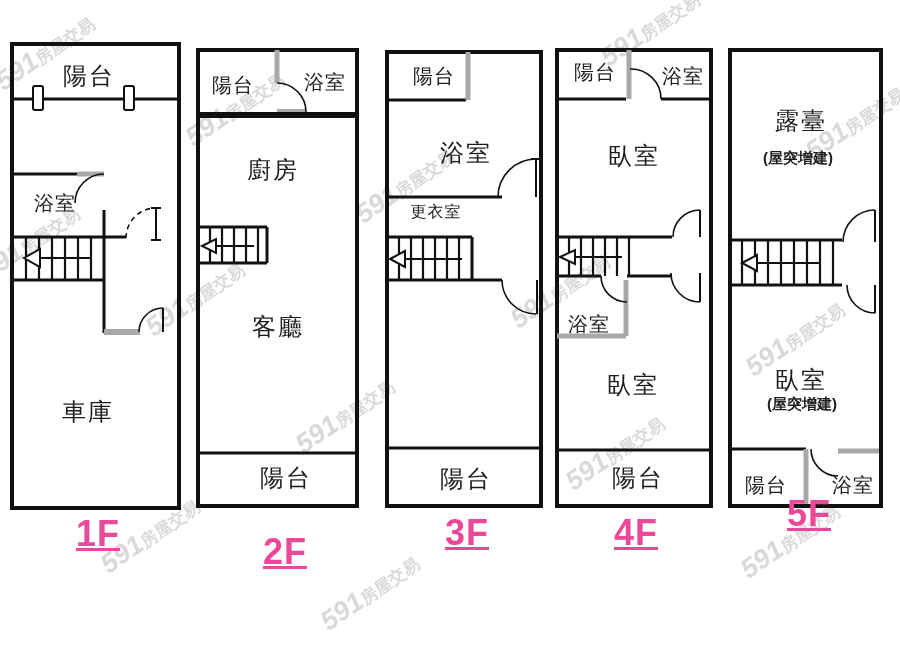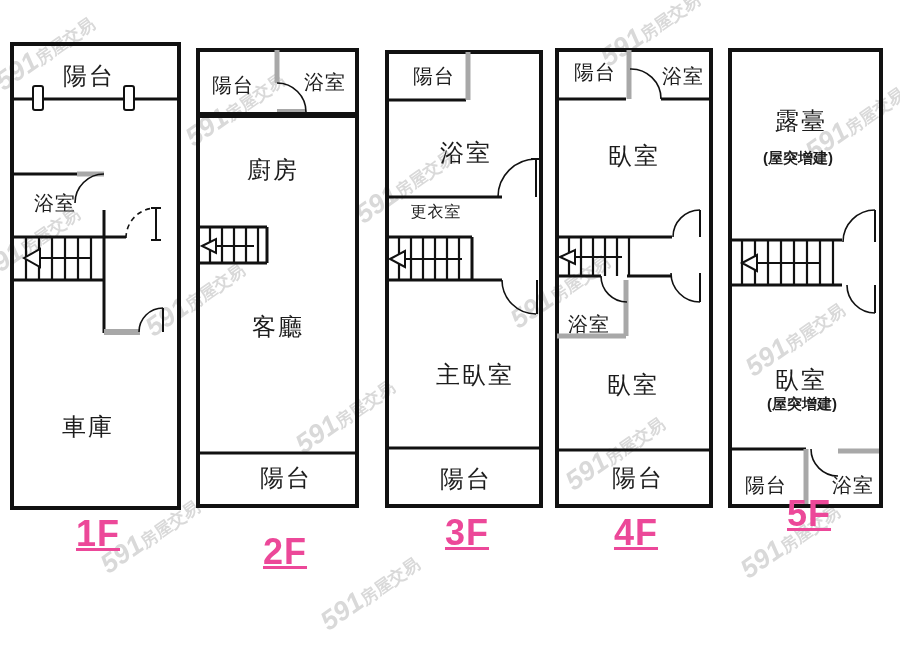--- a/index.html
+++ b/index.html
@@ -160,32 +160,31 @@
     <g stroke="#111" fill="none">
       <path d="M730,240 H842 M730,285 H842" stroke-width="3"></path>
       <path d="M742,240 V285 M755,240 V285 M768,240 V285 M781,240 V285 M794,240 V285 M807,240 V285 M820,240 V285 M833,240 V285" stroke-width="2.2"></path>
       <path d="M752,263 H820" stroke-width="2.2"></path>
       <polygon points="742,263 757,255 757,271" fill="#fff" stroke-width="2"></polygon>
     </g>
   </svg>
 
   <div class="lbl" style="left:89px;top:76px">陽台</div>
   <div class="lbl sm" style="left:55px;top:203px">浴室</div>
-  <div class="lbl" style="left:88px;top:427px">車庫</div>
+  <div class="lbl" style="left:88px;top:412px">車庫</div>
 
   <div class="lbl sm" style="left:233px;top:85px">陽台</div>
   <div class="lbl sm" style="left:325px;top:82px">浴室</div>
   <div class="lbl" style="left:273px;top:170px">廚房</div>
   <div class="lbl" style="left:278px;top:327px">客廳</div>
   <div class="lbl" style="left:286px;top:478px">陽台</div>
 
   <div class="lbl sm" style="left:434px;top:76px">陽台</div>
   <div class="lbl" style="left:466px;top:153px">浴室</div>
   <div class="lbl xs" style="left:436px;top:212px">更衣室</div>
-  <div class="lbl" style="left:475px;top:375px">主臥室</div>
   <div class="lbl" style="left:466px;top:479px">陽台</div>
 
   <div class="lbl sm" style="left:595px;top:72px">陽台</div>
   <div class="lbl sm" style="left:683px;top:76px">浴室</div>
   <div class="lbl" style="left:634px;top:156px">臥室</div>
   <div class="lbl sm" style="left:589px;top:324px">浴室</div>
   <div class="lbl" style="left:633px;top:385px">臥室</div>
   <div class="lbl" style="left:638px;top:478px">陽台</div>
 
   <div class="lbl b" style="left:801px;top:121px">露臺</div>

